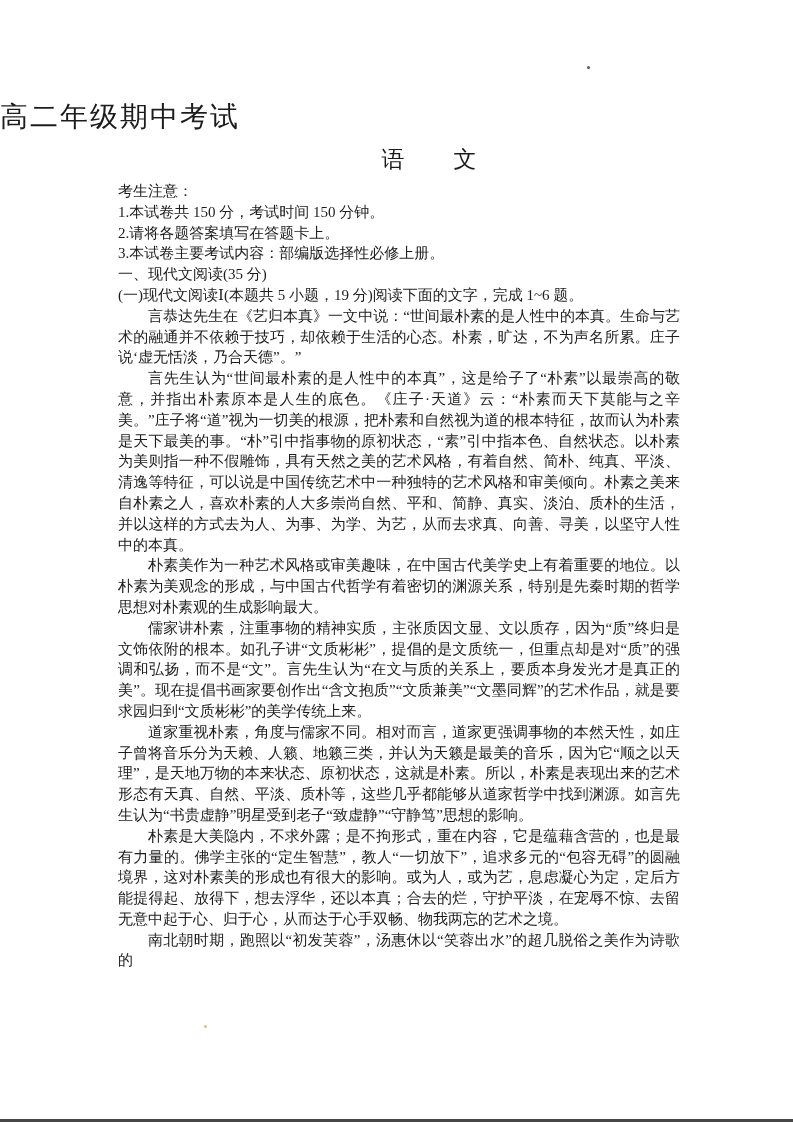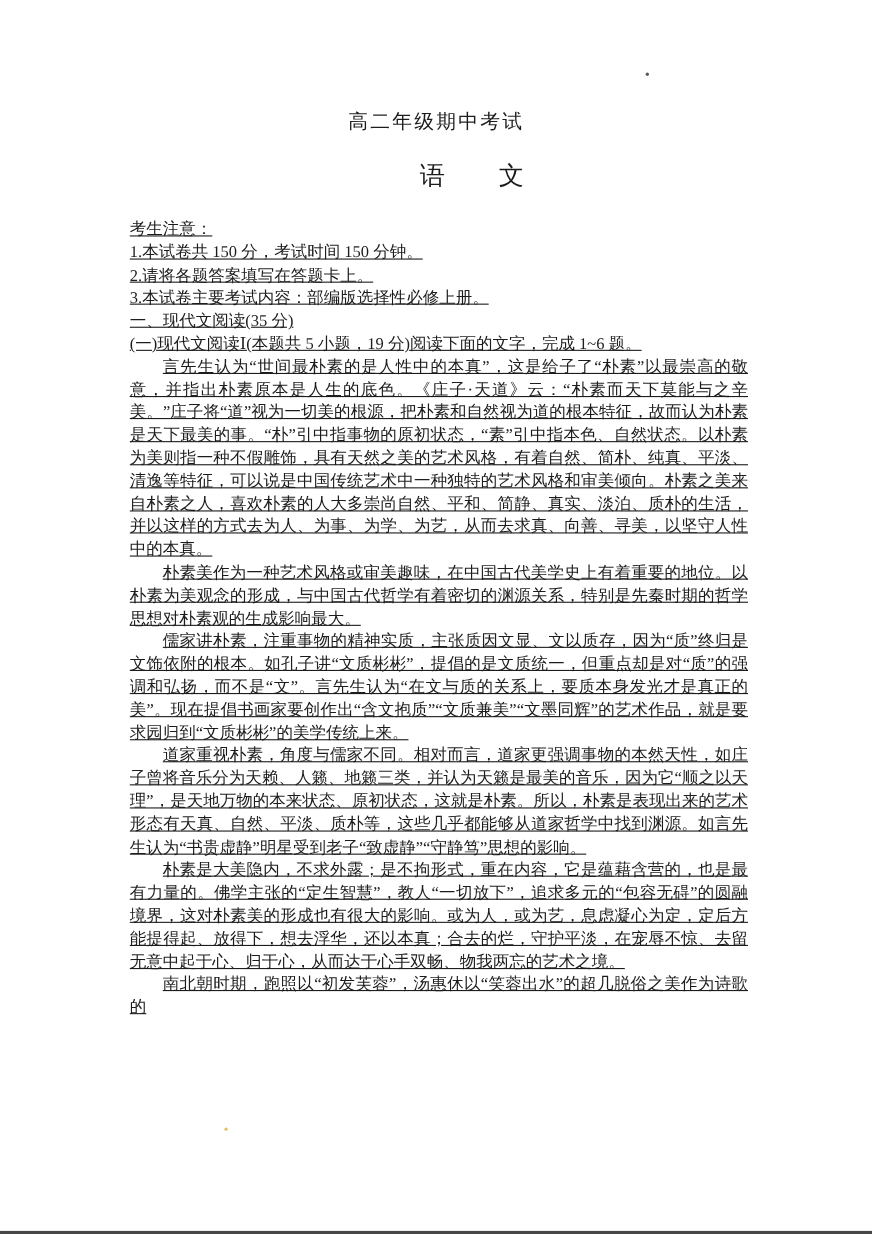--- a/index.html
+++ b/index.html
@@ -19,46 +19,44 @@
     position: absolute;
     inset: 0;
     background: #ffffff;
   }
   .doc-title {
     position: absolute;
     top: 98px;
     left: 0;
     width: 100%;
     margin: 0;
-    text-align: center;
-    font-size: 18px;
+    font-size: 28px;
     font-weight: 500;
     letter-spacing: 2px;
   }
   .doc-subject {
     position: absolute;
     top: 144px;
     left: 0;
     width: 100%;
     margin: 0;
     text-align: center;
     font-size: 23px;
     font-weight: 500;
     letter-spacing: 1px;
     padding-left: 33px;
   }
   .content {
     position: absolute;
     left: 118px;
-    top: 199px;
+    top: 181px;
     width: 562px;
     font-size: 15px;
     line-height: 20.8px;
     text-align: justify;
-    text-decoration: underline;
   }
   .content .line {
     margin: 0;
   }
   .content p.para {
     margin: 0;
     text-indent: 2em;
   }
   .artifact-dot {
     position: absolute;
@@ -100,20 +98,21 @@
   <div class="content">
     <div class="line">考生注意：</div>
     <div class="line">1.本试卷共 150 分，考试时间 150 分钟。</div>
     <div class="line">2.请将各题答案填写在答题卡上。</div>
     <div class="line">3.本试卷主要考试内容：部编版选择性必修上册。</div>
 
     <div class="line">一、现代文阅读(35 分)</div>
     <div class="line">(一)现代文阅读Ⅰ(本题共 5 小题，19 分)阅读下面的文字，完成 1~6 题。</div>
 
 
+    <p class="para">言恭达先生在《艺归本真》一文中说：“世间最朴素的是人性中的本真。生命与艺术的融通并不依赖于技巧，却依赖于生活的心态。朴素，旷达，不为声名所累。庄子说‘虚无恬淡，乃合天德”。”</p>
     <p class="para">言先生认为“世间最朴素的是人性中的本真”，这是给子了“朴素”以最崇高的敬意，并指出朴素原本是人生的底色。《庄子·天道》云：“朴素而天下莫能与之辛美。”庄子将“道”视为一切美的根源，把朴素和自然视为道的根本特征，故而认为朴素是天下最美的事。“朴”引中指事物的原初状态，“素”引中指本色、自然状态。以朴素为美则指一种不假雕饰，具有天然之美的艺术风格，有着自然、简朴、纯真、平淡、清逸等特征，可以说是中国传统艺术中一种独特的艺术风格和审美倾向。朴素之美来自朴素之人，喜欢朴素的人大多崇尚自然、平和、简静、真实、淡泊、质朴的生活，并以这样的方式去为人、为事、为学、为艺，从而去求真、向善、寻美，以坚守人性中的本真。</p>
     <p class="para">朴素美作为一种艺术风格或审美趣味，在中国古代美学史上有着重要的地位。以朴素为美观念的形成，与中国古代哲学有着密切的渊源关系，特别是先秦时期的哲学思想对朴素观的生成影响最大。</p>
     <p class="para">儒家讲朴素，注重事物的精神实质，主张质因文显、文以质存，因为“质”终归是文饰依附的根本。如孔子讲“文质彬彬”，提倡的是文质统一，但重点却是对“质”的强调和弘扬，而不是“文”。言先生认为“在文与质的关系上，要质本身发光才是真正的美”。现在提倡书画家要创作出“含文抱质”“文质兼美”“文墨同辉”的艺术作品，就是要求园归到“文质彬彬”的美学传统上来。</p>
     <p class="para">道家重视朴素，角度与儒家不同。相对而言，道家更强调事物的本然天性，如庄子曾将音乐分为天赖、人籁、地籁三类，并认为天籁是最美的音乐，因为它“顺之以天理”，是天地万物的本来状态、原初状态，这就是朴素。所以，朴素是表现出来的艺术形态有天真、自然、平淡、质朴等，这些几乎都能够从道家哲学中找到渊源。如言先生认为“书贵虚静”明星受到老子“致虚静”“守静笃”思想的影响。</p>
     <p class="para">朴素是大美隐内，不求外露；是不拘形式，重在内容，它是蕴藉含营的，也是最有力量的。佛学主张的“定生智慧”，教人“一切放下”，追求多元的“包容无碍”的圆融境界，这对朴素美的形成也有很大的影响。或为人，或为艺，息虑凝心为定，定后方能提得起、放得下，想去浮华，还以本真；合去的烂，守护平淡，在宠辱不惊、去留无意中起于心、归于心，从而达于心手双畅、物我两忘的艺术之境。</p>
     <p class="para">南北朝时期，跑照以“初发芙蓉”，汤惠休以“笑蓉出水”的超几脱俗之美作为诗歌的</p>
   </div>
 
   <span class="artifact-yellow-dot"></span>
   <div class="bottom-edge"></div>

